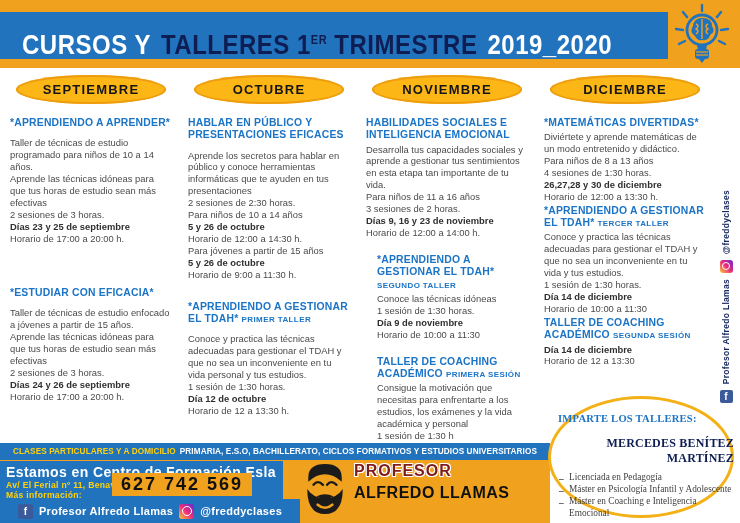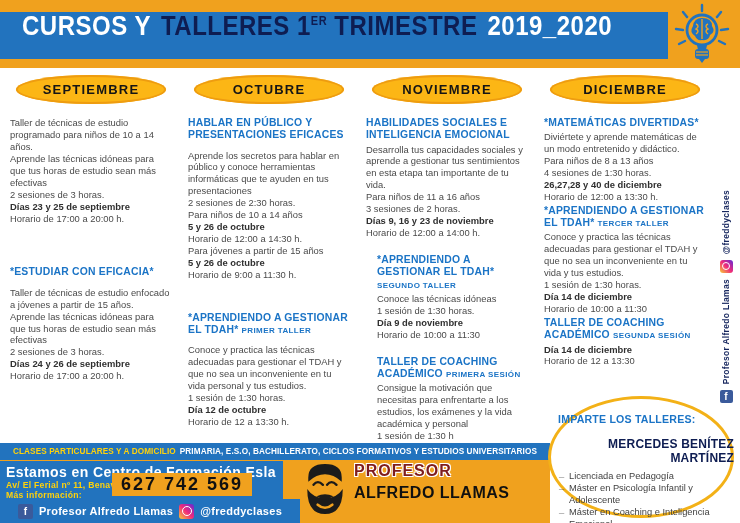--- a/index.html
+++ b/index.html
@@ -1,39 +1,39 @@
 <!DOCTYPE html>
 <html><head>
 <meta charset="utf-8">
 <style>
   html,body{margin:0;padding:0;}
   body{width:740px;height:523px;font-family:"Liberation Sans",sans-serif;}
   .page{position:relative;width:740px;height:523px;background:#F0A11E;overflow:hidden;}
 
   
   .header-banner{position:absolute;left:0;top:12px;width:668px;height:47px;background:#2273BE;
-    display:flex;align-items:flex-start;padding-left:22px;box-sizing:border-box;}
+    display:flex;align-items:flex-end;padding-left:22px;box-sizing:border-box;}
   .title{font-weight:900;font-size:24px;letter-spacing:.5px;white-space:nowrap;transform:scaleY(1.12);transform-origin:left center;}
   .t-white{color:#ffffff;}
   .t-navy{color:#0E1D52;}
   .title sup{font-size:11px;}
   .title .gap{display:inline-block;width:10px;}
 
   .bulb{position:absolute;right:6px;top:3px;width:64px;height:64px;}
 
   
   .content{position:absolute;left:0;top:68px;width:712px;height:375px;background:#ffffff;overflow:hidden;}
   .columns{display:flex;height:100%;}
   .column{width:178px;box-sizing:border-box;padding:0 6px 0 10px;}
   .month-oval{width:150px;height:29px;margin:7px auto 0;background:#FCB615;border-radius:50%;
     display:flex;align-items:center;justify-content:center;font-weight:900;font-size:13px;
     letter-spacing:1.2px;color:#151515;box-shadow:inset 0 0 0 2px #EE9C10;}
   .course{margin-top:13px;}
   .col0 .course + .course{margin-top:42px;}
-  .col1 .course + .course{margin-top:31px;}
+  .col1 .course + .course{margin-top:20px;}
   .col2 .course + .course{margin-top:15px;margin-left:11px;}
   .col3 .course + .course{margin-top:2px;}
   .course-title{margin:0;color:#1B74C6;font-size:10.4px;font-weight:900;line-height:1.18;letter-spacing:.2px;}
   .col0 .course-title,.col1 .course-title{margin-bottom:8px;}
   .col2 .course-title,.col3 .course-title{margin-bottom:2px;}
   .course-title .suffix{font-size:8px;letter-spacing:.4px;}
   .line{font-size:9.4px;color:#4A4A4A;line-height:1.27;}
   .line.b{font-weight:700;color:#303030;}
 
   
@@ -64,21 +64,21 @@
   .fb-strip .fb,.fb-strip .ig{width:15px;height:15px;}
 
   .face{position:absolute;left:302px;top:461px;width:46px;height:56px;}
   .professor{position:absolute;left:354px;top:462px;width:200px;}
   .prof-line1{color:#7f1d1d;font-size:16px;font-weight:900;letter-spacing:1px;
     text-shadow:-1px -1px 0 #fff,1px -1px 0 #fff,-1px 1px 0 #fff,1px 1px 0 #fff;}
   .prof-line2{color:#101010;font-size:16px;font-weight:900;letter-spacing:.5px;margin-top:4px;}
 
   
   .white-br{position:absolute;left:550px;top:443px;width:190px;height:80px;background:#ffffff;}
-  .imparte{position:absolute;left:548px;top:396px;width:186px;height:122px;}
+  .imparte{position:absolute;left:548px;top:396px;width:186px;height:122px;font-family:Liberation Serif, serif;}
   .imparte .ring{position:absolute;left:0;top:0;width:180px;height:116px;border:3px solid #F3B117;border-radius:50%;}
   .imparte-text{position:absolute;left:10px;top:17px;width:176px;}
   .imparte-heading{color:#1B74C6;font-size:10.6px;font-weight:900;letter-spacing:.2px;}
   .imparte-name{color:#0E1D52;font-size:12px;font-weight:900;margin-top:12px;letter-spacing:.2px;text-align:right;}
   .creds{list-style:none;margin:5px 0 0;padding:0;}
   .creds li{font-size:9.3px;color:#3F3F3F;line-height:1.3;padding-left:11px;position:relative;}
   .creds li::before{content:"_";position:absolute;left:1px;top:-2px;color:#3F3F3F;font-weight:700;}
 </style>
 </head>
 <body>
@@ -115,20 +115,21 @@
       <line x1="26" y1="52" x2="38" y2="52"></line>
     </g>
     <path d="M29 56 h6 l-3 4 Z" fill="#2273BE"></path>
   </svg>
 
   <div class="content">
     <div class="columns" id="months-grid">
         <div class="column col0">
           <div class="month-oval">SEPTIEMBRE</div>
           <div class="course">
+            <h3 class="course-title">*APRENDIENDO A APRENDER*</h3>
             <div class="line">Taller de técnicas de estudio programado para niños de 10 a 14 años.</div>
             <div class="line">Aprende las técnicas idóneas para que tus horas de estudio sean más efectivas</div>
             <div class="line">2 sesiones de 3 horas.</div>
             <div class="line b">Días 23 y 25 de septiembre</div>
             <div class="line">Horario de 17:00 a 20:00 h.</div>
           </div>
           <div class="course">
             <h3 class="course-title">*ESTUDIAR CON EFICACIA*</h3>
             <div class="line">Taller de técnicas de estudio enfocado a jóvenes a partir de 15 años.</div>
             <div class="line">Aprende las técnicas idóneas para que tus horas de estudio sean más efectivas</div>
@@ -183,21 +184,21 @@
             <div class="line">Horario de 10:00 a 11:30</div>
           </div>
         </div>
         <div class="column col3">
           <div class="month-oval">DICIEMBRE</div>
           <div class="course">
             <h3 class="course-title">*MATEMÁTICAS DIVERTIDAS*</h3>
             <div class="line">Diviértete y aprende matemáticas de un modo entretenido y didáctico.</div>
             <div class="line">Para niños de 8 a 13 años</div>
             <div class="line">4 sesiones de 1:30 horas.</div>
-            <div class="line b">26,27,28 y 40 de diciembre</div>
+            <div class="line b">26,27,28 y 30 de diciembre</div>
             <div class="line">Horario de 12:00 a 13:30 h.</div>
           </div>
           <div class="course">
             <h3 class="course-title">*APRENDIENDO A GESTIONAR EL TDAH* <span class="suffix">TERCER TALLER</span></h3>
             <div class="line">Conoce y practica las técnicas adecuadas para gestionar el TDAH y que no sea un inconveniente en tu vida y tus estudios.</div>
             <div class="line">1 sesión de 1:30 horas.</div>
             <div class="line b">Día 14 de diciembre</div>
             <div class="line">Horario de 10:00 a 11:30</div>
           </div>
           <div class="course">

